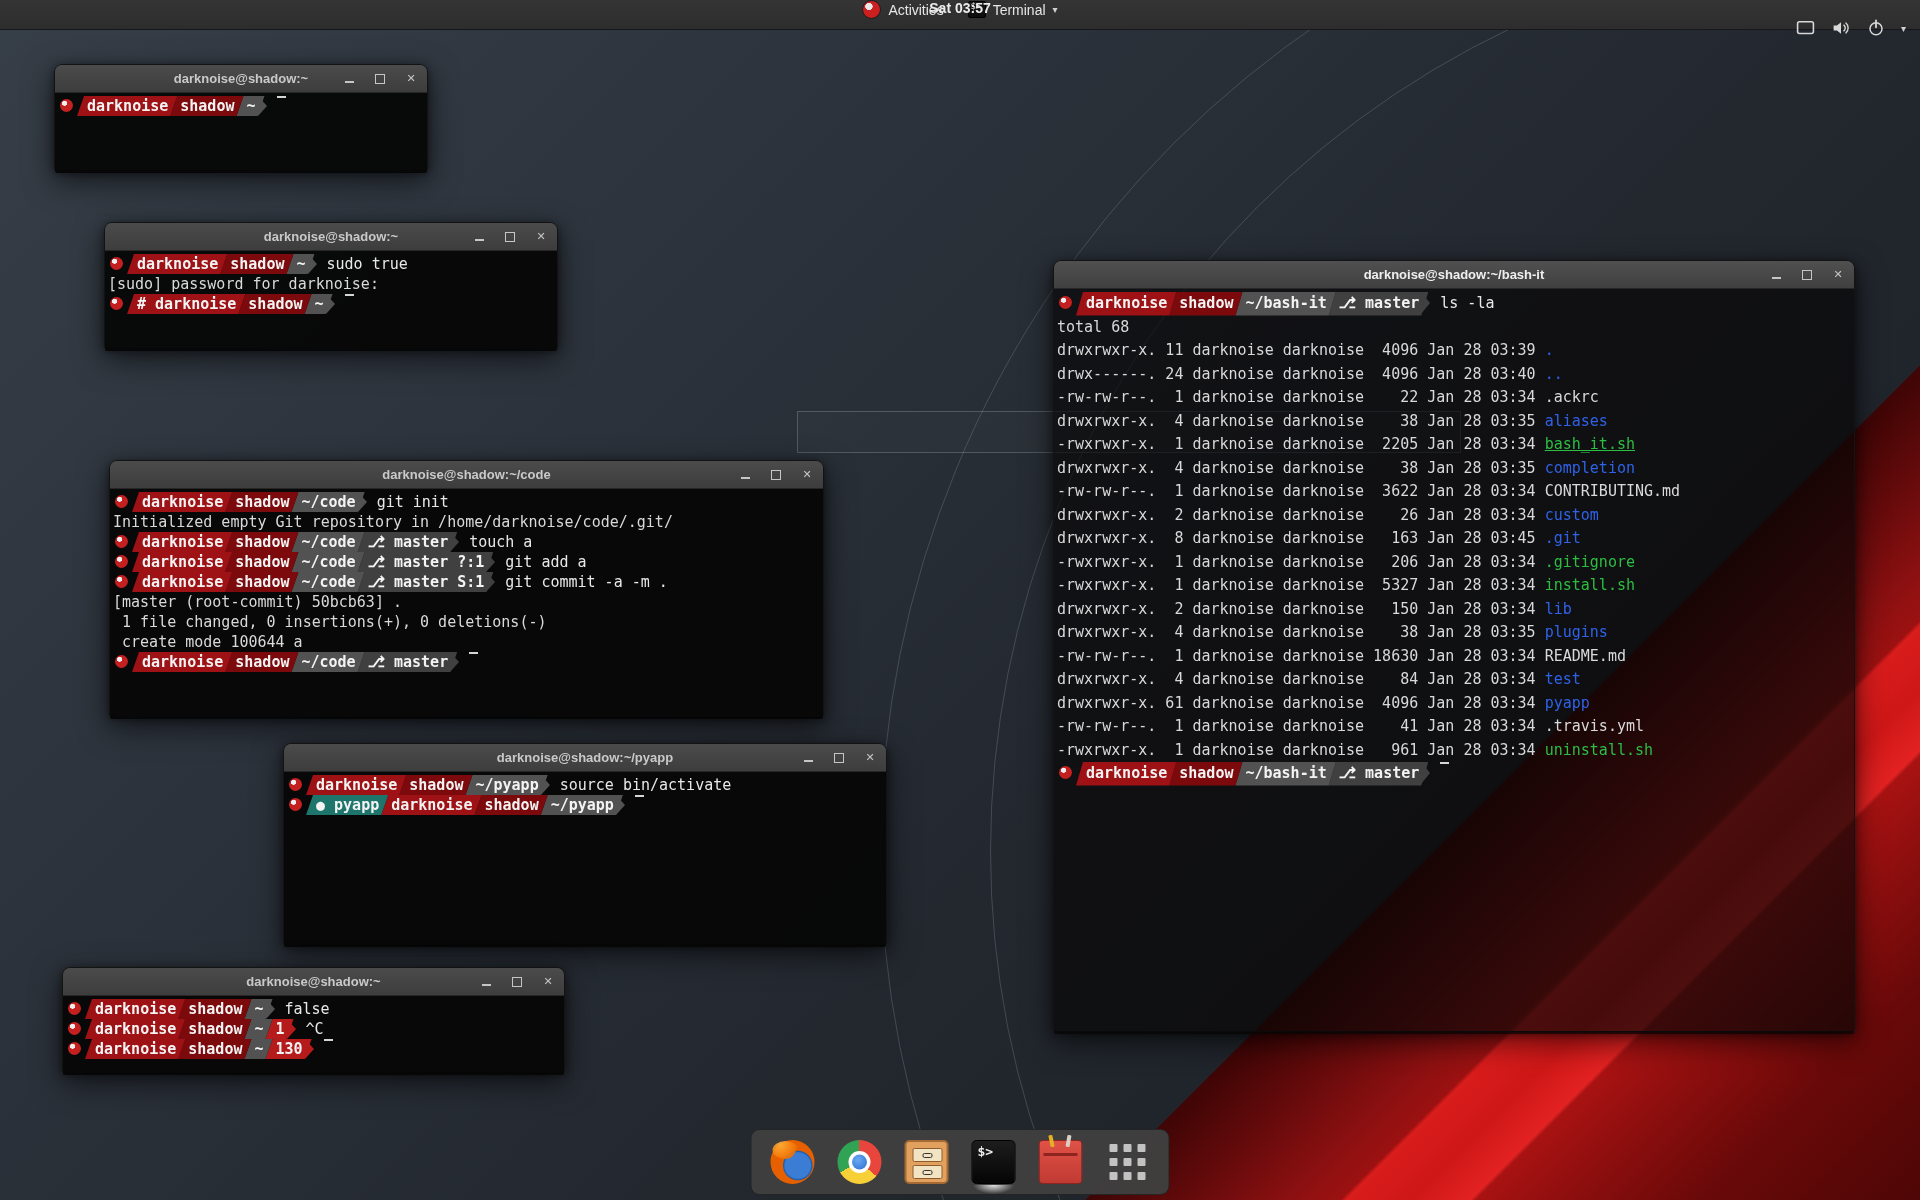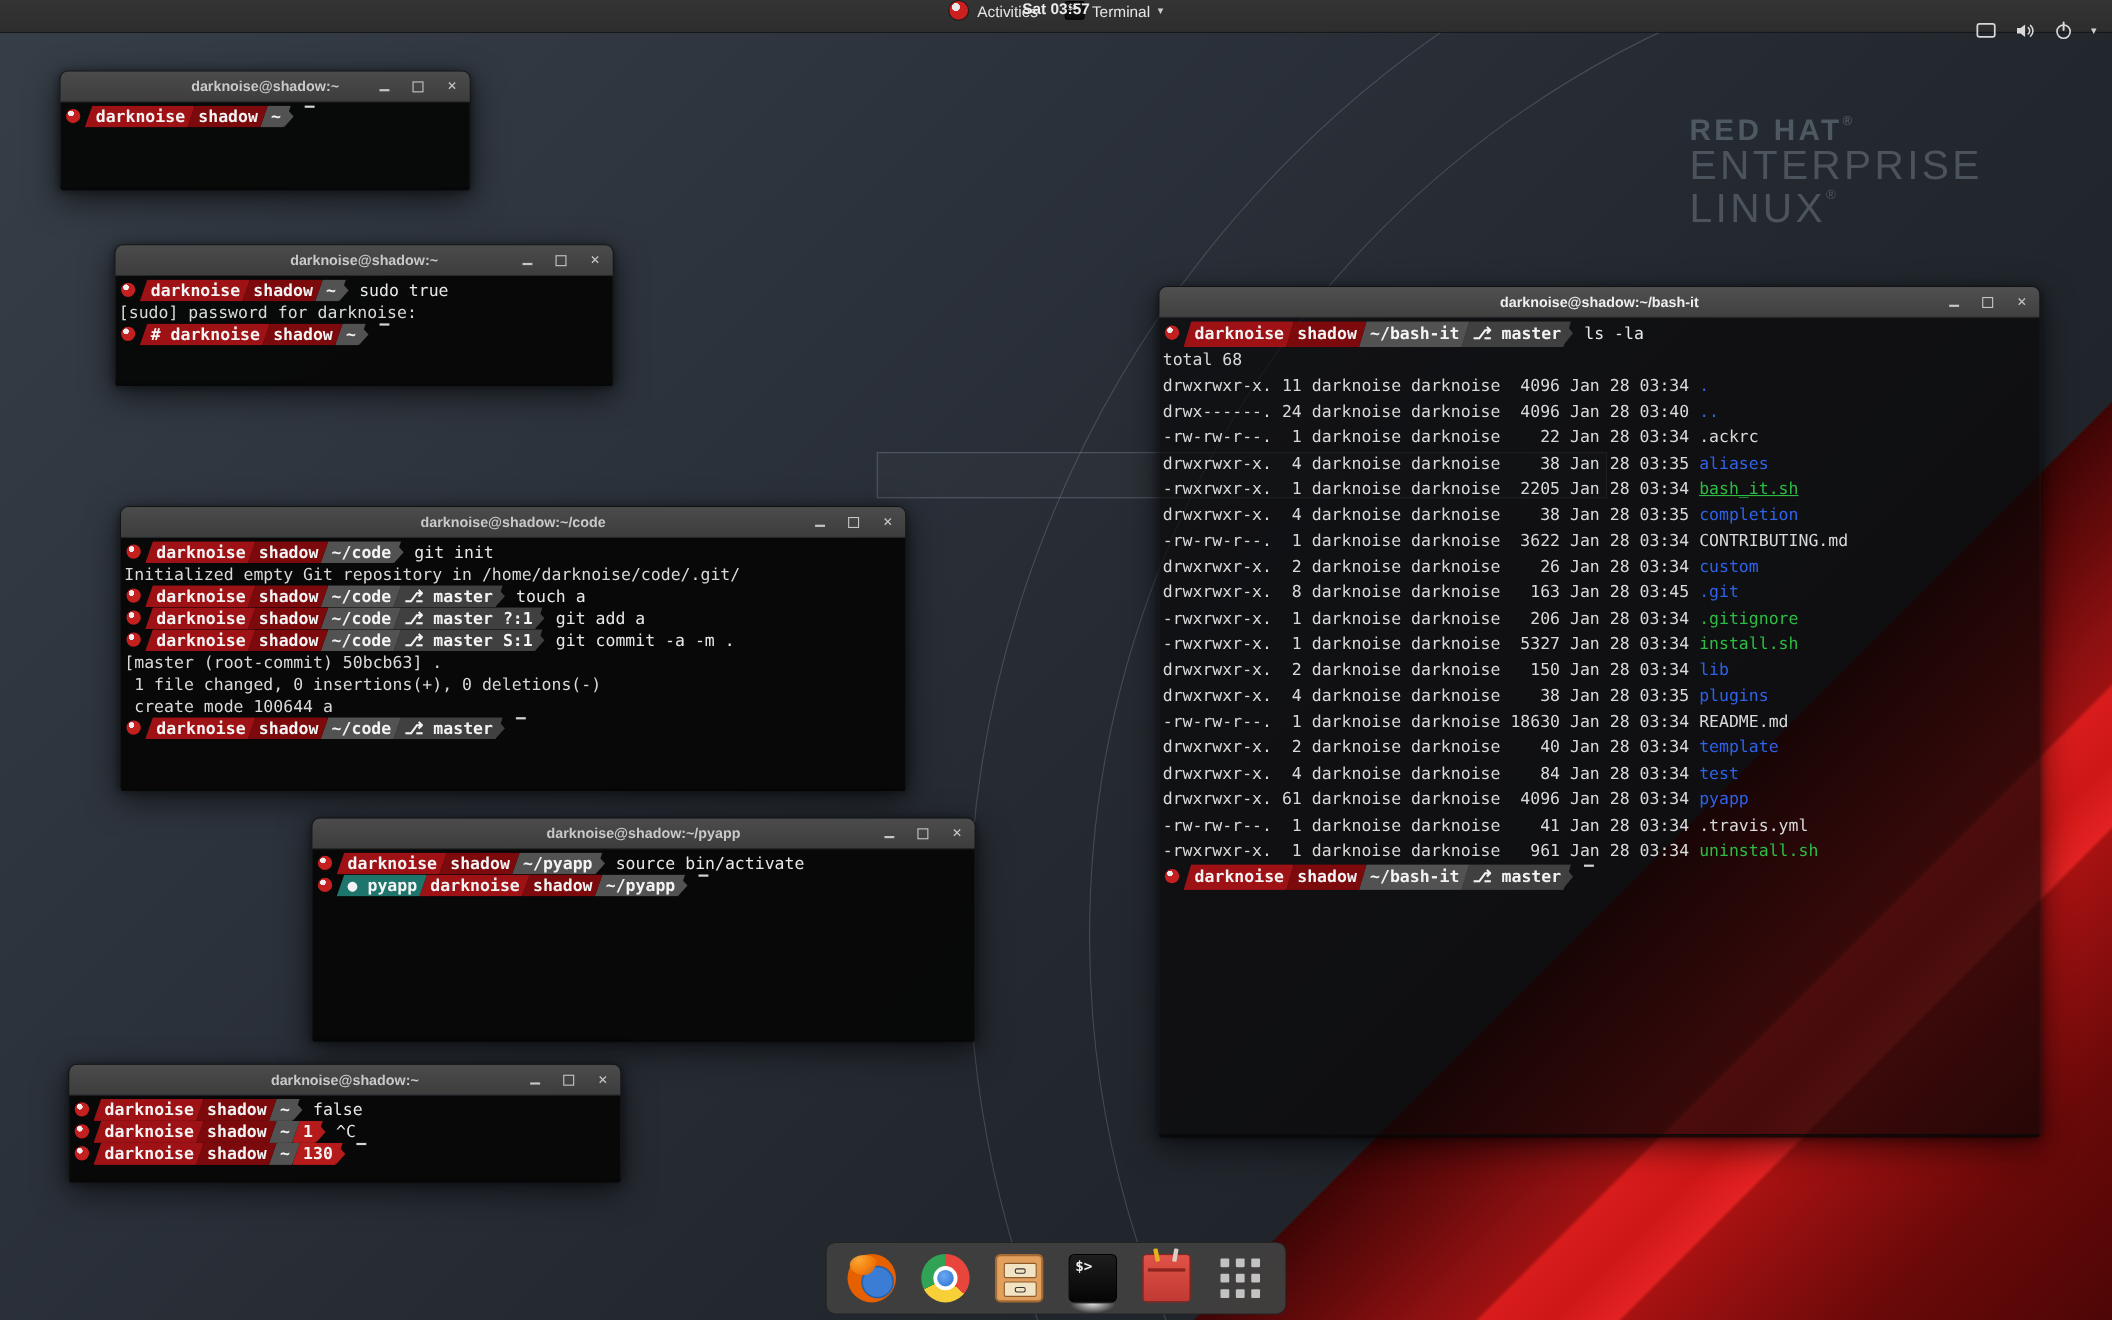--- a/index.html
+++ b/index.html
@@ -105,25 +105,20 @@
 
 <div class="desktop">
 
   <div class="wp-layer">
     <div class="circ circ-1"></div>
     <div class="circ circ-2"></div>
     <div class="circuit-rect"></div>
     <div class="ribbons"></div>
   </div>
 
-  <div class="rhel-logo">
-    <div class="rhel-l1"><span>RED HAT</span><span class="rhel-sup">®</span></div>
-    <div class="rhel-l2">ENTERPRISE</div>
-    <div class="rhel-l3"><span>LINUX</span><span class="rhel-sup">®</span></div>
-  </div>
 
   <div id="windows-root">
       <div class="window" style="left: 54px; top: 64px; width: 372px; height: 105px; z-index: 4;">
         <div class="titlebar">
           <div class="title">darknoise@shadow:~</div>
           <div class="tb-btns">
             <div class="tb-btn btn-min">
               <span class="glyph-min"></span>
             </div>
             <div class="tb-btn btn-max">
@@ -226,35 +221,34 @@
             </div>
             <div class="tb-btn btn-max">
               <span class="glyph-max"></span>
             </div>
             <div class="tb-btn btn-close">✕</div>
           </div>
         </div>
         <div class="term-body" style="line-height: 23.5px; --half: 11.75px; background: rgba(8, 6, 6, 0.68);">
           <div class="tline"><span class="hat-icon"></span><span class="pseg" style="background: rgb(158, 17, 20); z-index: 50;">darknoise</span><span class="pseg" style="background: rgb(124, 10, 13); z-index: 49;">shadow</span><span class="pseg" style="background: rgb(82, 82, 82); z-index: 48;">~/bash-it</span><span class="pseg" style="background: rgb(64, 64, 64); z-index: 47;">⎇ master</span><span class="pcap" style="border-left-color: rgb(64, 64, 64); z-index: 46;"></span><span class="cmd">ls -la</span></div>
           <div class="tline"><span class="out"><span>total 68</span></span></div>
-          <div class="tline"><span class="out"><span>drwxrwxr-x. 11 darknoise darknoise  4096 Jan 28 03:34 </span><span style="color: rgb(47, 98, 232);">.</span></span></div>
+          <div class="tline"><span class="out"><span>drwxrwxr-x. 11 darknoise darknoise  4096 Jan 28 03:39 </span><span style="color: rgb(47, 98, 232);">.</span></span></div>
           <div class="tline"><span class="out"><span>drwx------. 24 darknoise darknoise  4096 Jan 28 03:40 </span><span style="color: rgb(47, 98, 232);">..</span></span></div>
           <div class="tline"><span class="out"><span>-rw-rw-r--.  1 darknoise darknoise    22 Jan 28 03:34 .ackrc</span></span></div>
           <div class="tline"><span class="out"><span>drwxrwxr-x.  4 darknoise darknoise    38 Jan 28 03:35 </span><span style="color: rgb(47, 98, 232);">aliases</span></span></div>
           <div class="tline"><span class="out"><span>-rwxrwxr-x.  1 darknoise darknoise  2205 Jan 28 03:34 </span><span style="color: rgb(45, 189, 66); text-decoration: underline;">bash_it.sh</span></span></div>
           <div class="tline"><span class="out"><span>drwxrwxr-x.  4 darknoise darknoise    38 Jan 28 03:35 </span><span style="color: rgb(47, 98, 232);">completion</span></span></div>
           <div class="tline"><span class="out"><span>-rw-rw-r--.  1 darknoise darknoise  3622 Jan 28 03:34 CONTRIBUTING.md</span></span></div>
           <div class="tline"><span class="out"><span>drwxrwxr-x.  2 darknoise darknoise    26 Jan 28 03:34 </span><span style="color: rgb(47, 98, 232);">custom</span></span></div>
           <div class="tline"><span class="out"><span>drwxrwxr-x.  8 darknoise darknoise   163 Jan 28 03:45 </span><span style="color: rgb(47, 98, 232);">.git</span></span></div>
           <div class="tline"><span class="out"><span>-rwxrwxr-x.  1 darknoise darknoise   206 Jan 28 03:34 </span><span style="color: rgb(45, 189, 66);">.gitignore</span></span></div>
           <div class="tline"><span class="out"><span>-rwxrwxr-x.  1 darknoise darknoise  5327 Jan 28 03:34 </span><span style="color: rgb(45, 189, 66);">install.sh</span></span></div>
           <div class="tline"><span class="out"><span>drwxrwxr-x.  2 darknoise darknoise   150 Jan 28 03:34 </span><span style="color: rgb(47, 98, 232);">lib</span></span></div>
           <div class="tline"><span class="out"><span>drwxrwxr-x.  4 darknoise darknoise    38 Jan 28 03:35 </span><span style="color: rgb(47, 98, 232);">plugins</span></span></div>
           <div class="tline"><span class="out"><span>-rw-rw-r--.  1 darknoise darknoise 18630 Jan 28 03:34 README.md</span></span></div>
-          <div class="tline"><span class="out"><span>drwxrwxr-x.  2 darknoise darknoise    40 Jan 28 03:34 </span><span style="color: rgb(47, 98, 232);">template</span></span></div>
           <div class="tline"><span class="out"><span>drwxrwxr-x.  4 darknoise darknoise    84 Jan 28 03:34 </span><span style="color: rgb(47, 98, 232);">test</span></span></div>
           <div class="tline"><span class="out"><span>drwxrwxr-x. 61 darknoise darknoise  4096 Jan 28 03:34 </span><span style="color: rgb(47, 98, 232);">pyapp</span></span></div>
           <div class="tline"><span class="out"><span>-rw-rw-r--.  1 darknoise darknoise    41 Jan 28 03:34 .travis.yml</span></span></div>
           <div class="tline"><span class="out"><span>-rwxrwxr-x.  1 darknoise darknoise   961 Jan 28 03:34 </span><span style="color: rgb(45, 189, 66);">uninstall.sh</span></span></div>
           <div class="tline"><span class="hat-icon"></span><span class="pseg" style="background: rgb(158, 17, 20); z-index: 50;">darknoise</span><span class="pseg" style="background: rgb(124, 10, 13); z-index: 49;">shadow</span><span class="pseg" style="background: rgb(82, 82, 82); z-index: 48;">~/bash-it</span><span class="pseg" style="background: rgb(64, 64, 64); z-index: 47;">⎇ master</span><span class="pcap" style="border-left-color: rgb(64, 64, 64); z-index: 46;"></span><span class="cursor"></span></div>
         </div>
       </div>
     </div>
 
   <div class="topbar">

